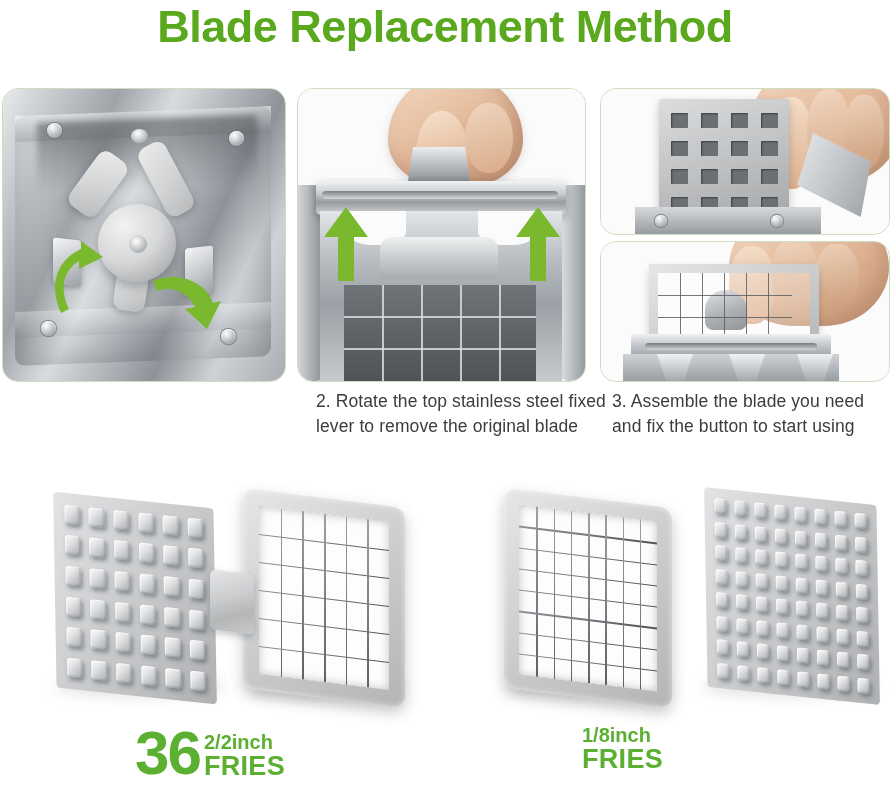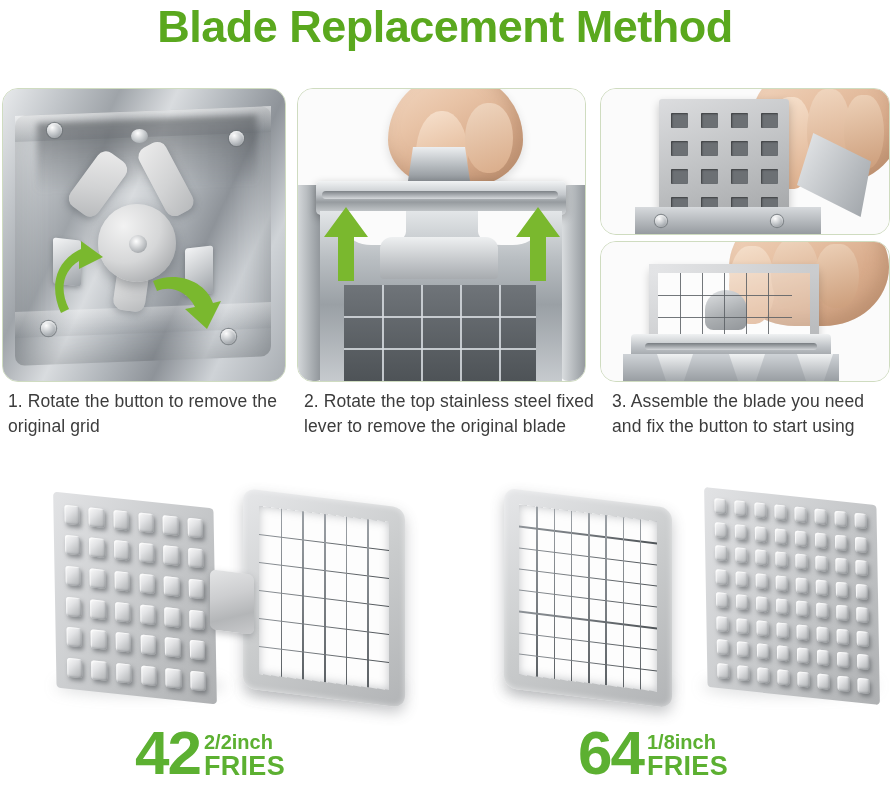--- a/index.html
+++ b/index.html
@@ -140,21 +140,21 @@
   .p3b-body{position:absolute;left:22px;top:112px;width:216px;height:34px;
          background:linear-gradient(180deg,#cfd3d7,#8b9095);}
   .p3b-tooth{position:absolute;top:112px;width:36px;height:30px;
          background:linear-gradient(180deg,#f0f2f3,#9ba0a5);
          clip-path:polygon(0 0,100% 0,72% 100%,28% 100%);}
 
   
   .cap{position:absolute;font-size:17.5px;line-height:25px;color:#3c3c3c;
        font-weight:400;letter-spacing:.1px;}
   #cap1{left:8px;  top:389px;width:280px;}
-  #cap2{left:304px;top:389px;width:290px;}
+  #cap2{left:316px;top:389px;width:290px;}
   #cap3{left:612px;top:389px;width:280px;}
 
   
   .prod{position:absolute;top:480px;width:420px;height:235px;}
   #prodL{left:35px;}
   #prodR{left:490px;}
   
   .pusher{position:absolute;transform:rotate(-1deg) skewY(7deg);}
   .pusher .plate{position:absolute;inset:0;border-radius:4px;
         background:linear-gradient(120deg,#e2e3e5,#c6c8ca 55%,#aeb0b2);}
@@ -311,21 +311,20 @@
       <div class="p3b-bar">
           <i></i>
         </div>
       <div class="p3b-body metal-v"></div>
       <div class="p3b-tooth" style="left:56px"></div>
       <div class="p3b-tooth" style="left:128px"></div>
       <div class="p3b-tooth" style="left:196px"></div>
     </div>
   </div>
 
-  <div class="cap" id="cap1">1. Rotate the button to remove the original grid</div>
   <div class="cap" id="cap2">2. Rotate the top stainless steel fixed lever to remove the original blade</div>
   <div class="cap" id="cap3">3. Assemble the blade you need and fix the button to start using</div>
 
   <div class="prod" id="prodL">
     <div class="shadow" style="left:20px;top:196px;width:170px;height:20px"></div>
     <div class="shadow" style="left:210px;top:200px;width:160px;height:18px"></div>
     <div class="pusher" id="pushL" style="left:20px;top:20px;width:160px;height:196px">
       <div class="plate"></div>
     <span class="cube" style="left: 10.6867px; top: 11.8267px; width: 15.2933px; height: 19.0133px; z-index: 0;"></span>
         <span class="cube" style="left: 35.3533px; top: 11.8267px; width: 15.2933px; height: 19.0133px; z-index: 1;"></span>
@@ -464,27 +463,26 @@
         <span class="cube" style="left: 49.8px; top: 174.965px; width: 12.4px; height: 14.57px; z-index: 58;"></span>
         <span class="cube" style="left: 69.8px; top: 174.965px; width: 12.4px; height: 14.57px; z-index: 59;"></span>
         <span class="cube" style="left: 89.8px; top: 174.965px; width: 12.4px; height: 14.57px; z-index: 60;"></span>
         <span class="cube" style="left: 109.8px; top: 174.965px; width: 12.4px; height: 14.57px; z-index: 61;"></span>
         <span class="cube" style="left: 129.8px; top: 174.965px; width: 12.4px; height: 14.57px; z-index: 62;"></span>
         <span class="cube" style="left: 149.8px; top: 174.965px; width: 12.4px; height: 14.57px; z-index: 63;"></span>
       </div>
   </div>
 
   <div class="count" id="countL">
-    <span class="num">42</span>
+    <span class="num">36</span>
     <span class="txt">
       <span class="size">2/2inch</span>
       <span class="fries">FRIES</span>
     </span>
   </div>
   <div class="count" id="countR">
-    <span class="num">64</span>
     <span class="txt">
       <span class="size">1/8inch</span>
       <span class="fries">FRIES</span>
     </span>
   </div>
 
 </div>
 
 </body></html>

